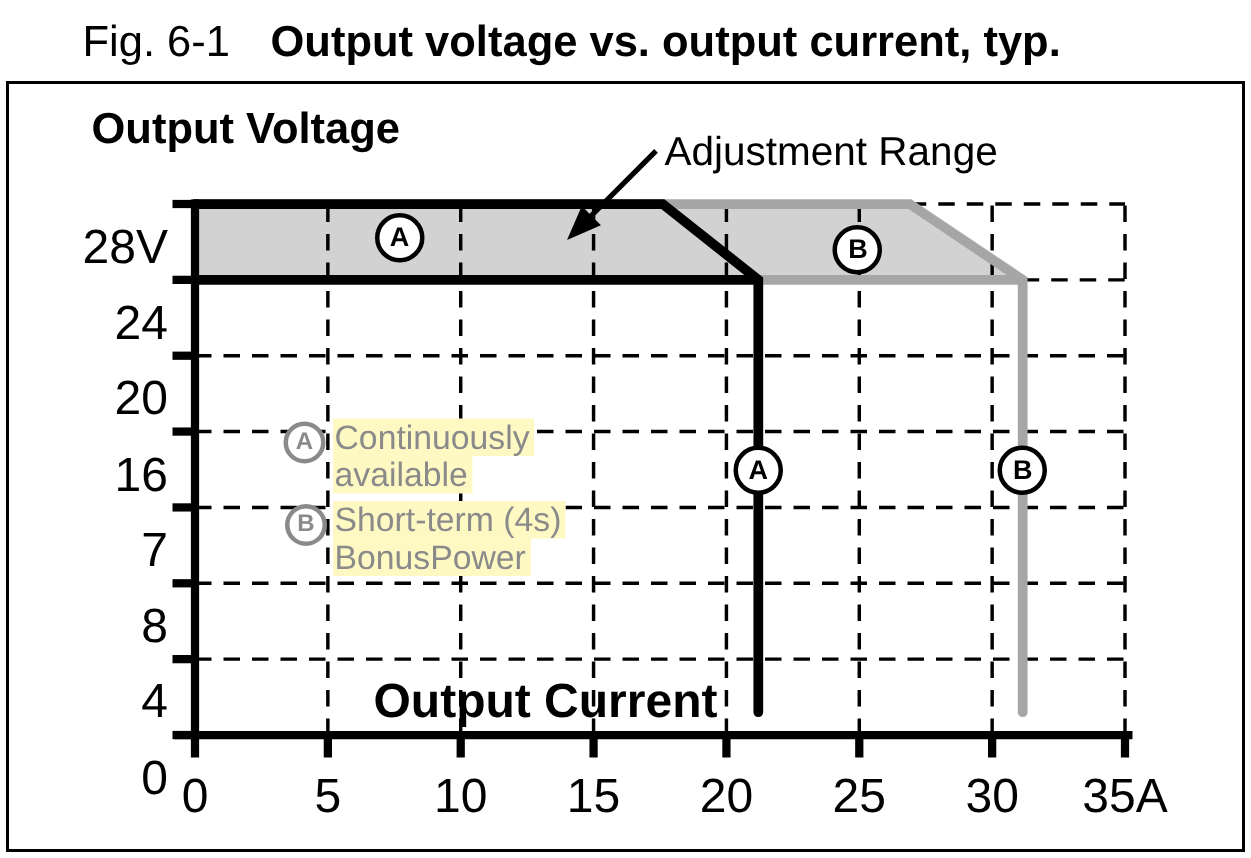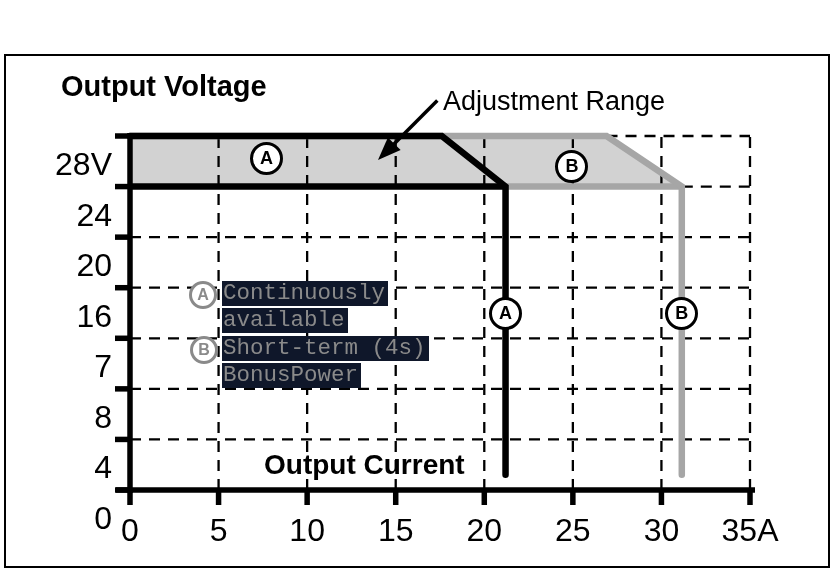--- a/index.html
+++ b/index.html
@@ -8,43 +8,46 @@
     background:#fff; font-family:"Liberation Sans", sans-serif; color:#000;
   }
   .fig-title{position:absolute; left:55px; top:11px; white-space:nowrap;
     font-size:29px; line-height:34px;}
   .fig-label{font-weight:400; margin-right:27px;}
   .fig-main{font-weight:700;}
   .frame{position:absolute; left:4px; top:54px; width:822px; height:510px;
     border:2px solid #000; background:#fff; box-sizing:content-box;}
   #chart-svg{position:absolute; left:0; top:0; width:834px; height:572px; z-index:2;}
   .ylabel{position:absolute; left:61px; top:70px; font-size:29px; font-weight:700; z-index:3;}
-  .xlabel{position:absolute; left:264px; top:449px; font-size:28px; font-weight:700; z-index:3;}
+  .xlabel{position:absolute; left:249px; top:449px; font-size:32px; font-weight:700; z-index:3;}
   .annot{position:absolute; left:443px; top:86px; font-size:27px; z-index:3; white-space:nowrap;}
   .ytick{position:absolute; width:100px; left:12px; text-align:right;
     font-size:32px; line-height:38px; z-index:3;margin-top:28px;}
   .xtick{position:absolute; width:110px; text-align:center; top:511px;
     font-size:32px; line-height:38px; z-index:3;}
   .marker{position:absolute; width:33px; height:33px; box-sizing:border-box;
     border:3.5px solid #000; border-radius:50%; background:#fff; z-index:4;
     display:flex; align-items:center; justify-content:center;
     font-size:18px; font-weight:700; color:#000;}
   .lcircle{position:absolute; width:28px; height:28px; box-sizing:border-box;
     border:3px solid #8a8a8a; border-radius:50%; background:#fff; z-index:4;
     display:flex; align-items:center; justify-content:center;
     font-size:16px; font-weight:700; color:#8a8a8a;}
   .ltext{position:absolute; z-index:3; color:#8a8a8a; font-size:22.5px; line-height:25px;}
   .lline{display:block;}
-  .lline > span{background:#0f172a; display:inline-block; padding:0 3px 0 1px;font-family:Liberation Mono, monospace;}
+  .lline > span{background:#fef9c3; display:inline-block; padding:0 3px 0 1px;}
 </style>
 </head>
 <body>
 
 <div class="page">
 
+  <div class="fig-title">
+    <span class="fig-label">Fig. 6-1</span><span class="fig-main">Output voltage vs. output current, typ.</span>
+  </div>
 
   <div class="frame"></div>
 
   <svg id="chart-svg" viewBox="0 0 834 572">
       <polygon points="130,136 606.5142857142857,136 681.8,186.57142857142856 130,186.57142857142856" fill="#d2d2d2"></polygon>
       <line x1="218.57142857142856" y1="490" x2="218.57142857142856" y2="136" stroke="#000000" stroke-width="2.3" stroke-dasharray="11,8"></line>
       <line x1="307.1428571428571" y1="490" x2="307.1428571428571" y2="136" stroke="#000000" stroke-width="2.3" stroke-dasharray="11,8"></line>
       <line x1="395.7142857142857" y1="490" x2="395.7142857142857" y2="136" stroke="#000000" stroke-width="2.3" stroke-dasharray="11,8"></line>
       <line x1="484.2857142857143" y1="490" x2="484.2857142857143" y2="136" stroke="#000000" stroke-width="2.3" stroke-dasharray="11,8"></line>
       <line x1="572.8571428571429" y1="490" x2="572.8571428571429" y2="136" stroke="#000000" stroke-width="2.3" stroke-dasharray="11,8"></line>

